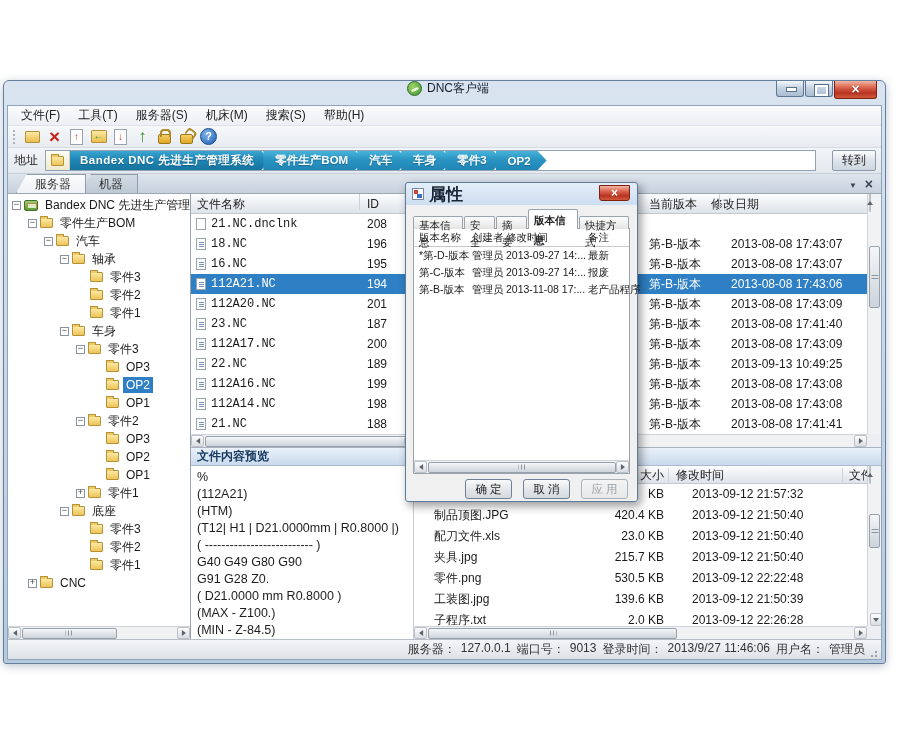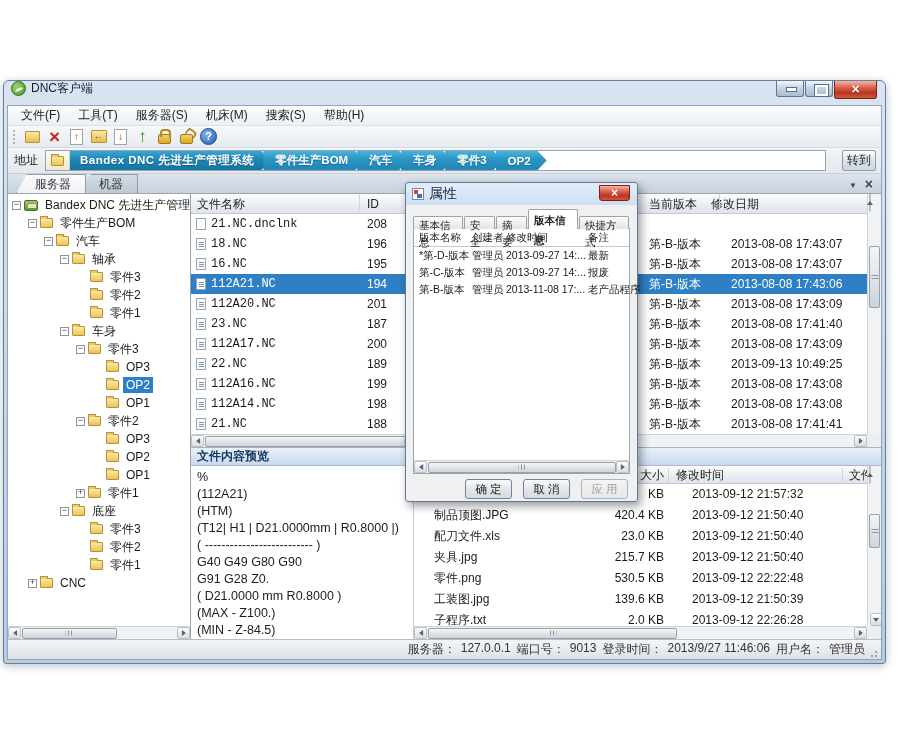--- a/index.html
+++ b/index.html
@@ -2,21 +2,21 @@
 <html><head>
 <meta charset="utf-8">
 <style>
   * { margin:0; padding:0; box-sizing:border-box; }
   html,body { width:900px; height:750px; background:#ffffff; font-family:"Liberation Sans", sans-serif; overflow:hidden; }
 
   
   .window { position:absolute; left:3px; top:80px; width:883px; height:584px;
     border:1px solid #64809e; border-radius:6px 6px 3px 3px;
     background:linear-gradient(#d9e4f0,#b6c9dd); box-shadow:0 2px 8px rgba(60,80,110,.35); }
-  .titlebar { height:15px; display:flex; align-items:center; padding-left:7px; gap:5px; }
+  .titlebar { height:15px; display:flex; align-items:center; padding-left:7px; gap:5px;justify-content:center; }
   .app-ico { width:15px; height:15px; border-radius:50%;
     background:radial-gradient(circle at 35% 35%, #9fd468, #3f9431); border:1px solid #2c6e22; position:relative; }
   .app-ico::before { content:""; position:absolute; left:3px; top:6px; width:8px; height:3px;
     background:#e8f6dc; border-radius:50%; transform:rotate(-25deg); }
   .title-text { font-size:12px; color:#15202c; }
   .win-controls { position:absolute; right:8px; top:0; display:flex; }
   .wbtn { width:28px; height:16px; border:1px solid #5f7792; border-top:none;
     background:linear-gradient(#f4f8fc,#c6d4e3 45%,#a9bcd1); border-radius:0 0 3px 3px;
     position:relative; margin-left:1px; }
   .wbtn[data-icon="minimize-icon"]::before { content:""; position:absolute; left:9px; bottom:4px; width:9px; height:3px; background:#fff; border:1px solid #57708c; }
@@ -51,21 +51,21 @@
 
   .addressbar { height:26px; display:flex; align-items:center; padding:0 5px 0 6px; background:linear-gradient(#f2f5f8,#e3e8ee); border-bottom:1px solid #c9d0d8; }
   .addr-label { font-size:12px; color:#222; margin-right:7px; }
   .bc-wrap { flex:1; height:21px; background:#fff; border:1px solid #93a2b4; display:flex; align-items:center; overflow:hidden; }
   .bc-folder { width:24px; height:100%; display:flex; align-items:center; justify-content:center; background:linear-gradient(#fdfdf4,#efe9cf); border-right:1px solid #d8d2b8; }
   .crumb { height:100%; display:flex; align-items:center; color:#fff; font-size:11.5px; font-weight:bold;
     background:linear-gradient(#47b4da,#2a94c2 45%,#1f86b5); padding:0 16px 0 12px; margin-left:-7px;
     clip-path:polygon(0 0, calc(100% - 9px) 0, 100% 50%, calc(100% - 9px) 100%, 0 100%);
     text-shadow:0 1px 1px rgba(0,60,90,.45); white-space:nowrap; }
   .crumb.primary { margin-left:0; padding-left:10px; background:linear-gradient(#3aa6d0,#1f86b5 45%,#15759f); letter-spacing:.5px; }
-  .go-btn { width:34px; height:21px; margin-left:16px; font-size:12px; color:#222; text-align:center; line-height:19px;
+  .go-btn { width:44px; height:21px; margin-left:16px; font-size:12px; color:#222; text-align:center; line-height:19px;
     background:linear-gradient(#fcfdfe,#dde3ea 50%,#cdd5de); border:1px solid #8b9aac; border-radius:2px; }
 
   
   .tabstrip { height:20px; background:linear-gradient(#dde4ec,#c7d1dc); display:flex; align-items:flex-end; padding-left:8px; position:relative; border-bottom:1px solid #9aa7b5; }
   .vtab { height:19px; padding:0 14px 0 18px; font-size:12px; color:#333; line-height:19px;
     background:linear-gradient(#d3dbe4,#bec9d5); border:1px solid #8f9dac; border-bottom:none;
     clip-path:polygon(11px 0, 100% 0, 100% 100%, 0 100%); margin-right:-6px; }
   .vtab.active { background:linear-gradient(#fbfcfd,#eef1f5); z-index:2; }
   .strip-ctl { position:absolute; right:8px; top:2px; display:flex; gap:8px; }
   .strip-ctl span { font-size:11px; color:#3c4754; line-height:16px; }
@@ -153,21 +153,21 @@
     background:radial-gradient(circle at 2px 8px,#98a2ad 1px,transparent 1.4px), radial-gradient(circle at 6px 8px,#98a2ad 1px,transparent 1.4px), radial-gradient(circle at 6px 4px,#98a2ad 1px,transparent 1.4px); }
 
   
   .dialog { position:absolute; left:405px; top:182px; width:233px; height:320px; z-index:50;
     background:linear-gradient(#e4eefa,#cddef1 22px,#f0f0f0 22px); border:1px solid #5e7a9a; border-radius:3px;
     box-shadow:3px 4px 10px rgba(0,0,0,.4); }
   .dlg-title { height:22px; display:flex; align-items:center; gap:5px; padding-left:6px; }
   .dlg-ico { width:12px; height:12px; background:#fdfdfd; border:1px solid #7d8globalsa; border:1px solid #7d88a0; position:relative; }
   .dlg-ico::before { content:""; position:absolute; left:1px; top:1px; width:4px; height:4px; background:#d04432; }
   .dlg-ico::after { content:""; position:absolute; right:1px; bottom:1px; width:5px; height:4px; background:#3a6fc0; }
-  .dlg-title-text { font-size:14px; font-weight:normal; color:#1a2636; }
+  .dlg-title-text { font-size:17px; font-weight:bold; color:#1a2636; }
   .dlg-close { position:absolute; right:7px; top:2px; width:31px; height:16px; border:1px solid #7c2013; border-radius:0 0 3px 3px;
     background:linear-gradient(#f2b5a4,#d9604a 40%,#b83322 70%,#cf5a3c); }
   .dlg-close::before { content:"×"; position:absolute; width:100%; text-align:center; color:#fff; font-weight:bold; font-size:12px; line-height:14px; }
   .dlg-body { position:absolute; left:7px; right:7px; top:26px; bottom:4px; }
   .dlg-tabs { height:20px; display:flex; position:relative; z-index:2; }
   .dlg-tab { padding:0 5px; font-size:10.5px; color:#222; line-height:17px; background:linear-gradient(#fcfcfc,#e4e4e4);
     border:1px solid #9aa4ae; border-bottom:none; border-radius:2px 2px 0 0; margin-right:1px; margin-top:7px; }
   .dlg-tab.active { background:#fff; margin-top:0; line-height:20px; font-weight:bold; }
   .dlg-panel { border:1px solid #9aa4ae; background:#fff; height:246px; margin-top:-1px; position:relative; }
   .vt-head { height:18px; border-bottom:1px solid #c6cace; position:relative; font-size:10.5px; color:#222; }

